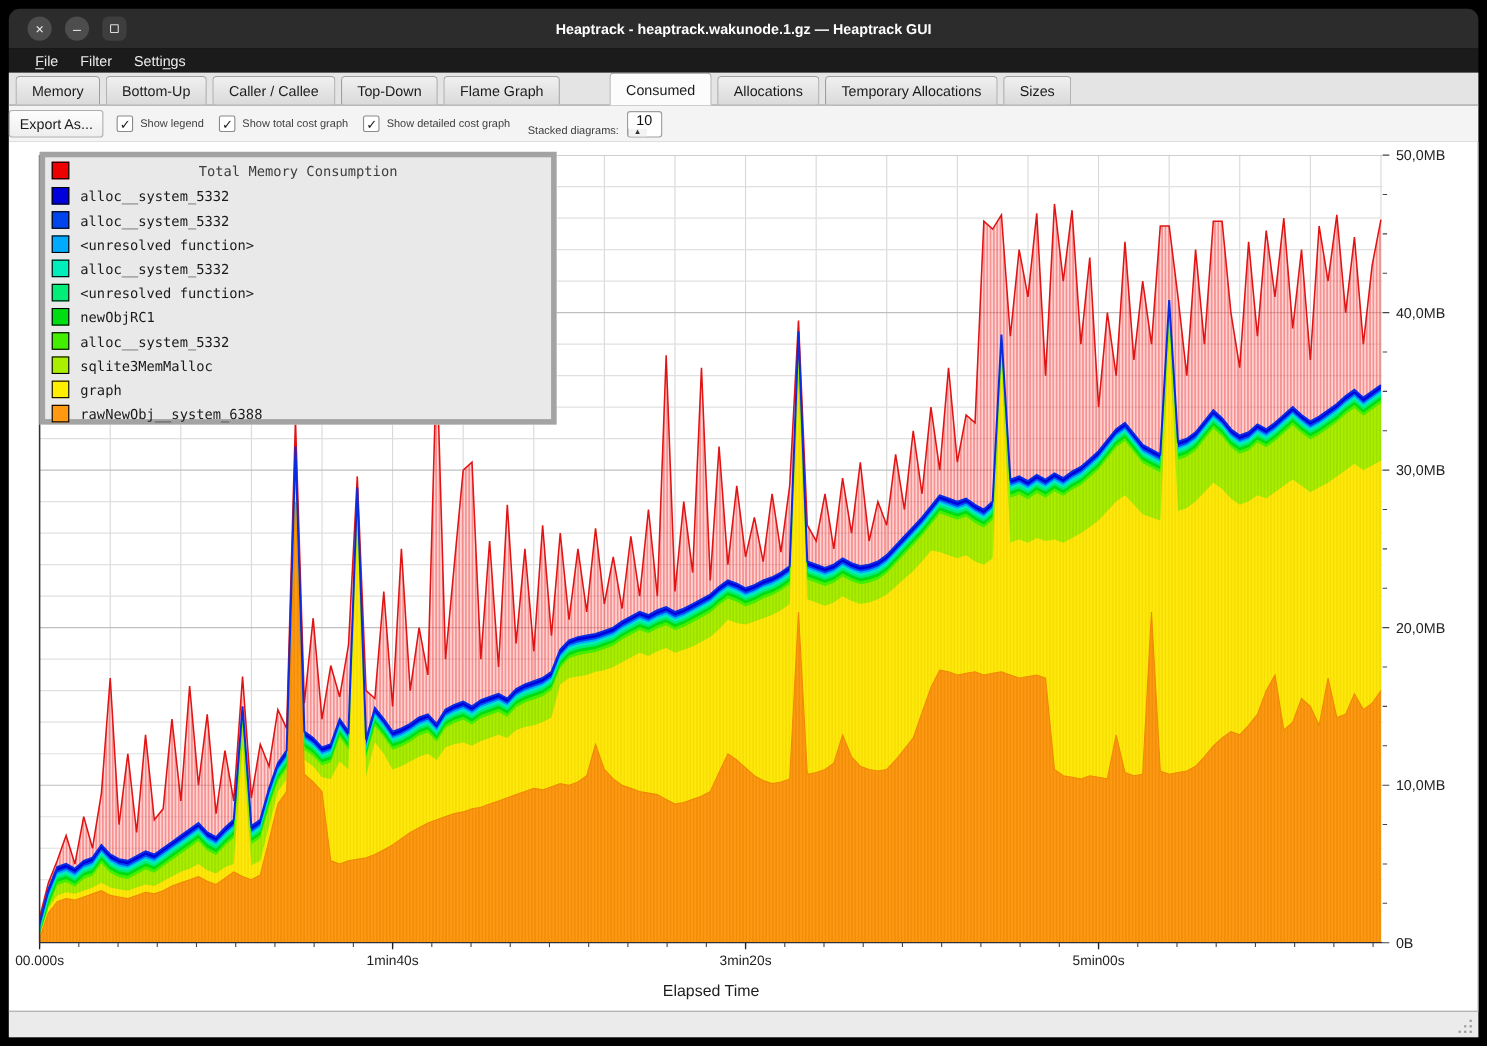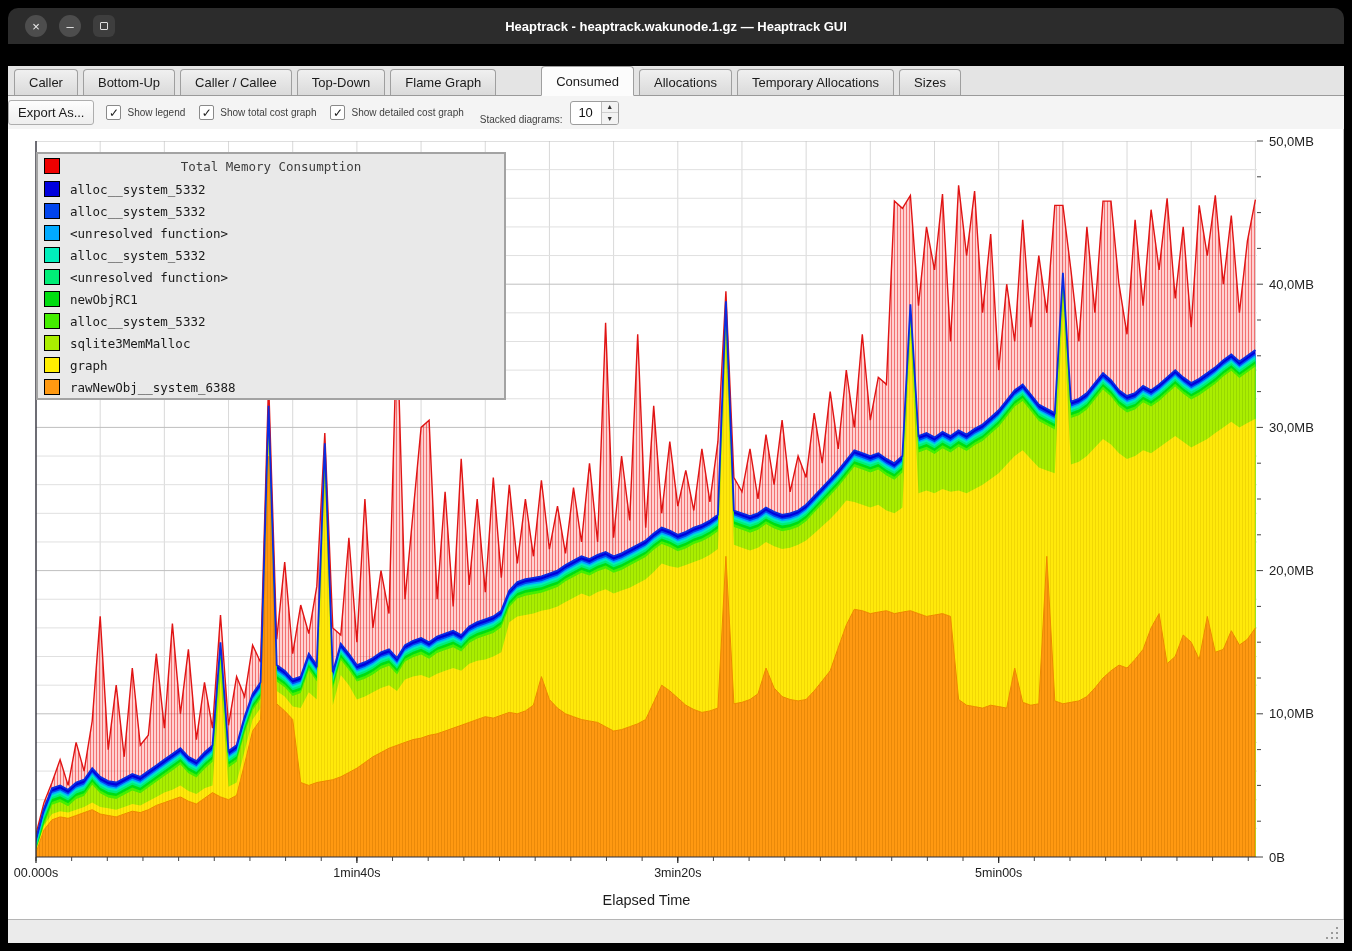--- a/index.html
+++ b/index.html
@@ -26,34 +26,34 @@
   .tab { font-size:13px; color:#1a1a1a; padding:5px 14px 5px 14px; background:linear-gradient(#f0f0f0,#dadada); border:1px solid #9f9f9f; border-bottom:none; border-radius:4px 4px 0 0; margin-right:5px; height:26px; white-space:nowrap; cursor:default; }
   .tab.active { background:#fcfcfc; height:30px; padding-top:7px; position:relative; z-index:2; margin-bottom:-1px; border-bottom:1px solid #fcfcfc;margin-left:40px; }
 
   
   .toolbar { position:absolute; left:8px; top:96px; right:8px; height:33px; background:#f4f4f4; display:flex; align-items:center; gap:12px; padding-left:0; }
   .btn { font-size:13px; color:#1a1a1a; background:linear-gradient(#fdfdfd,#eeeeee); border:1px solid #aeaeae; border-radius:3px; padding:4px 9px; cursor:default; }
   .cbgroup { display:flex; align-items:center; gap:6px; }
   .cbbox { width:15px; height:15px; background:#fff; border:1px solid #8a8a8a; border-radius:2px; display:flex; align-items:center; justify-content:center; font-size:12px; color:#222; line-height:1; }
   .cblabel { font-size:10px; color:#404040; }
   .spingroup { display:flex; align-items:flex-end; gap:7px; margin-left:4px; }
-  .spinbox { display:inline-flex; border:1px solid #9d9d9d; border-radius:3px; background:#fff; height:24px; overflow:hidden; }
+  .spinbox { display:inline-flex; border:1px solid #9d9d9d; border-radius:3px; background:#fff; height:24px; overflow:hidden;flex-direction:column; }
   .spinval { width:30px; display:flex; align-items:center; justify-content:center; font-size:13px; color:#111; }
   .spinarrows { width:17px; border-left:1px solid #bdbdbd; display:flex; flex-direction:column; }
   .spinarrows span { flex:1; display:flex; align-items:center; justify-content:center; font-size:7px; color:#333; background:#f3f3f3; }
   .spinarrows span:first-child { border-bottom:1px solid #cfcfcf; }
 
   
   .chartarea { position:absolute; left:8px; top:129px; right:8px; height:790px; background:#fff; border-right:1px solid #c9c9c9; }
   .bottomstrip { position:absolute; left:8px; top:919px; right:8px; height:24px; background:#ebebeb; border-top:1px solid #b5b5b5; }
   .grip { position:absolute; right:6px; bottom:4px; width:14px; height:14px; }
   .grip i { position:absolute; width:2px; height:2px; background:#9a9a9a; }
 
   
-  .legend { position:absolute; left:36px; top:152px; width:470px; height:248px; background:#e9e9e9; border:2px solid #a3a3a3; z-index:5; }
+  .legend { position:absolute; left:36px; top:138px; width:470px; height:248px; background:#e9e9e9; border:5px solid #a3a3a3; z-index:5; }
   .legend-row { display:flex; align-items:center; height:22px; }
   .legend-row.title-row { height:24px; position:relative; }
   .swatch { width:16px; height:16px; border:1px solid #000; margin-left:6px; flex:none; }
   .legend-label { margin-left:10px; font-family:"DejaVu Sans Mono", monospace; font-size:12.5px; color:#1a1a1a; white-space:pre; }
   .legend-title { position:absolute; left:0; right:0; text-align:center; font-family:"DejaVu Sans Mono", monospace; font-size:12.5px; color:#3d3d3d; }
   svg text { font-family:"Liberation Sans", sans-serif; }
 </style>
 </head>
 <body>
 
@@ -65,23 +65,28 @@
       </div>
     <div class="winbtn circle" style="left:51px">
         <span class="glyph">–</span>
       </div>
     <div class="winbtn square" style="left:85px">
         <span class="sq"></span>
       </div>
     <div class="title-text">Heaptrack - heaptrack.wakunode.1.gz — Heaptrack GUI</div>
   </div>
 
+  <div class="menubar">
+      <span class="menu-item"><u>F</u>ile</span>
+      <span class="menu-item">Filter</span>
+      <span class="menu-item">Setti<u>n</u>gs</span>
+    </div>
 
   <div class="tabbar">
-      <span class="tab">Caller</span>
+      <span class="tab">Memory</span>
       <span class="tab">Bottom-Up</span>
       <span class="tab">Caller / Callee</span>
       <span class="tab">Top-Down</span>
       <span class="tab">Flame Graph</span>
       <span class="tab active">Consumed</span>
       <span class="tab">Allocations</span>
       <span class="tab">Temporary Allocations</span>
       <span class="tab">Sizes</span>
     </div>
 

